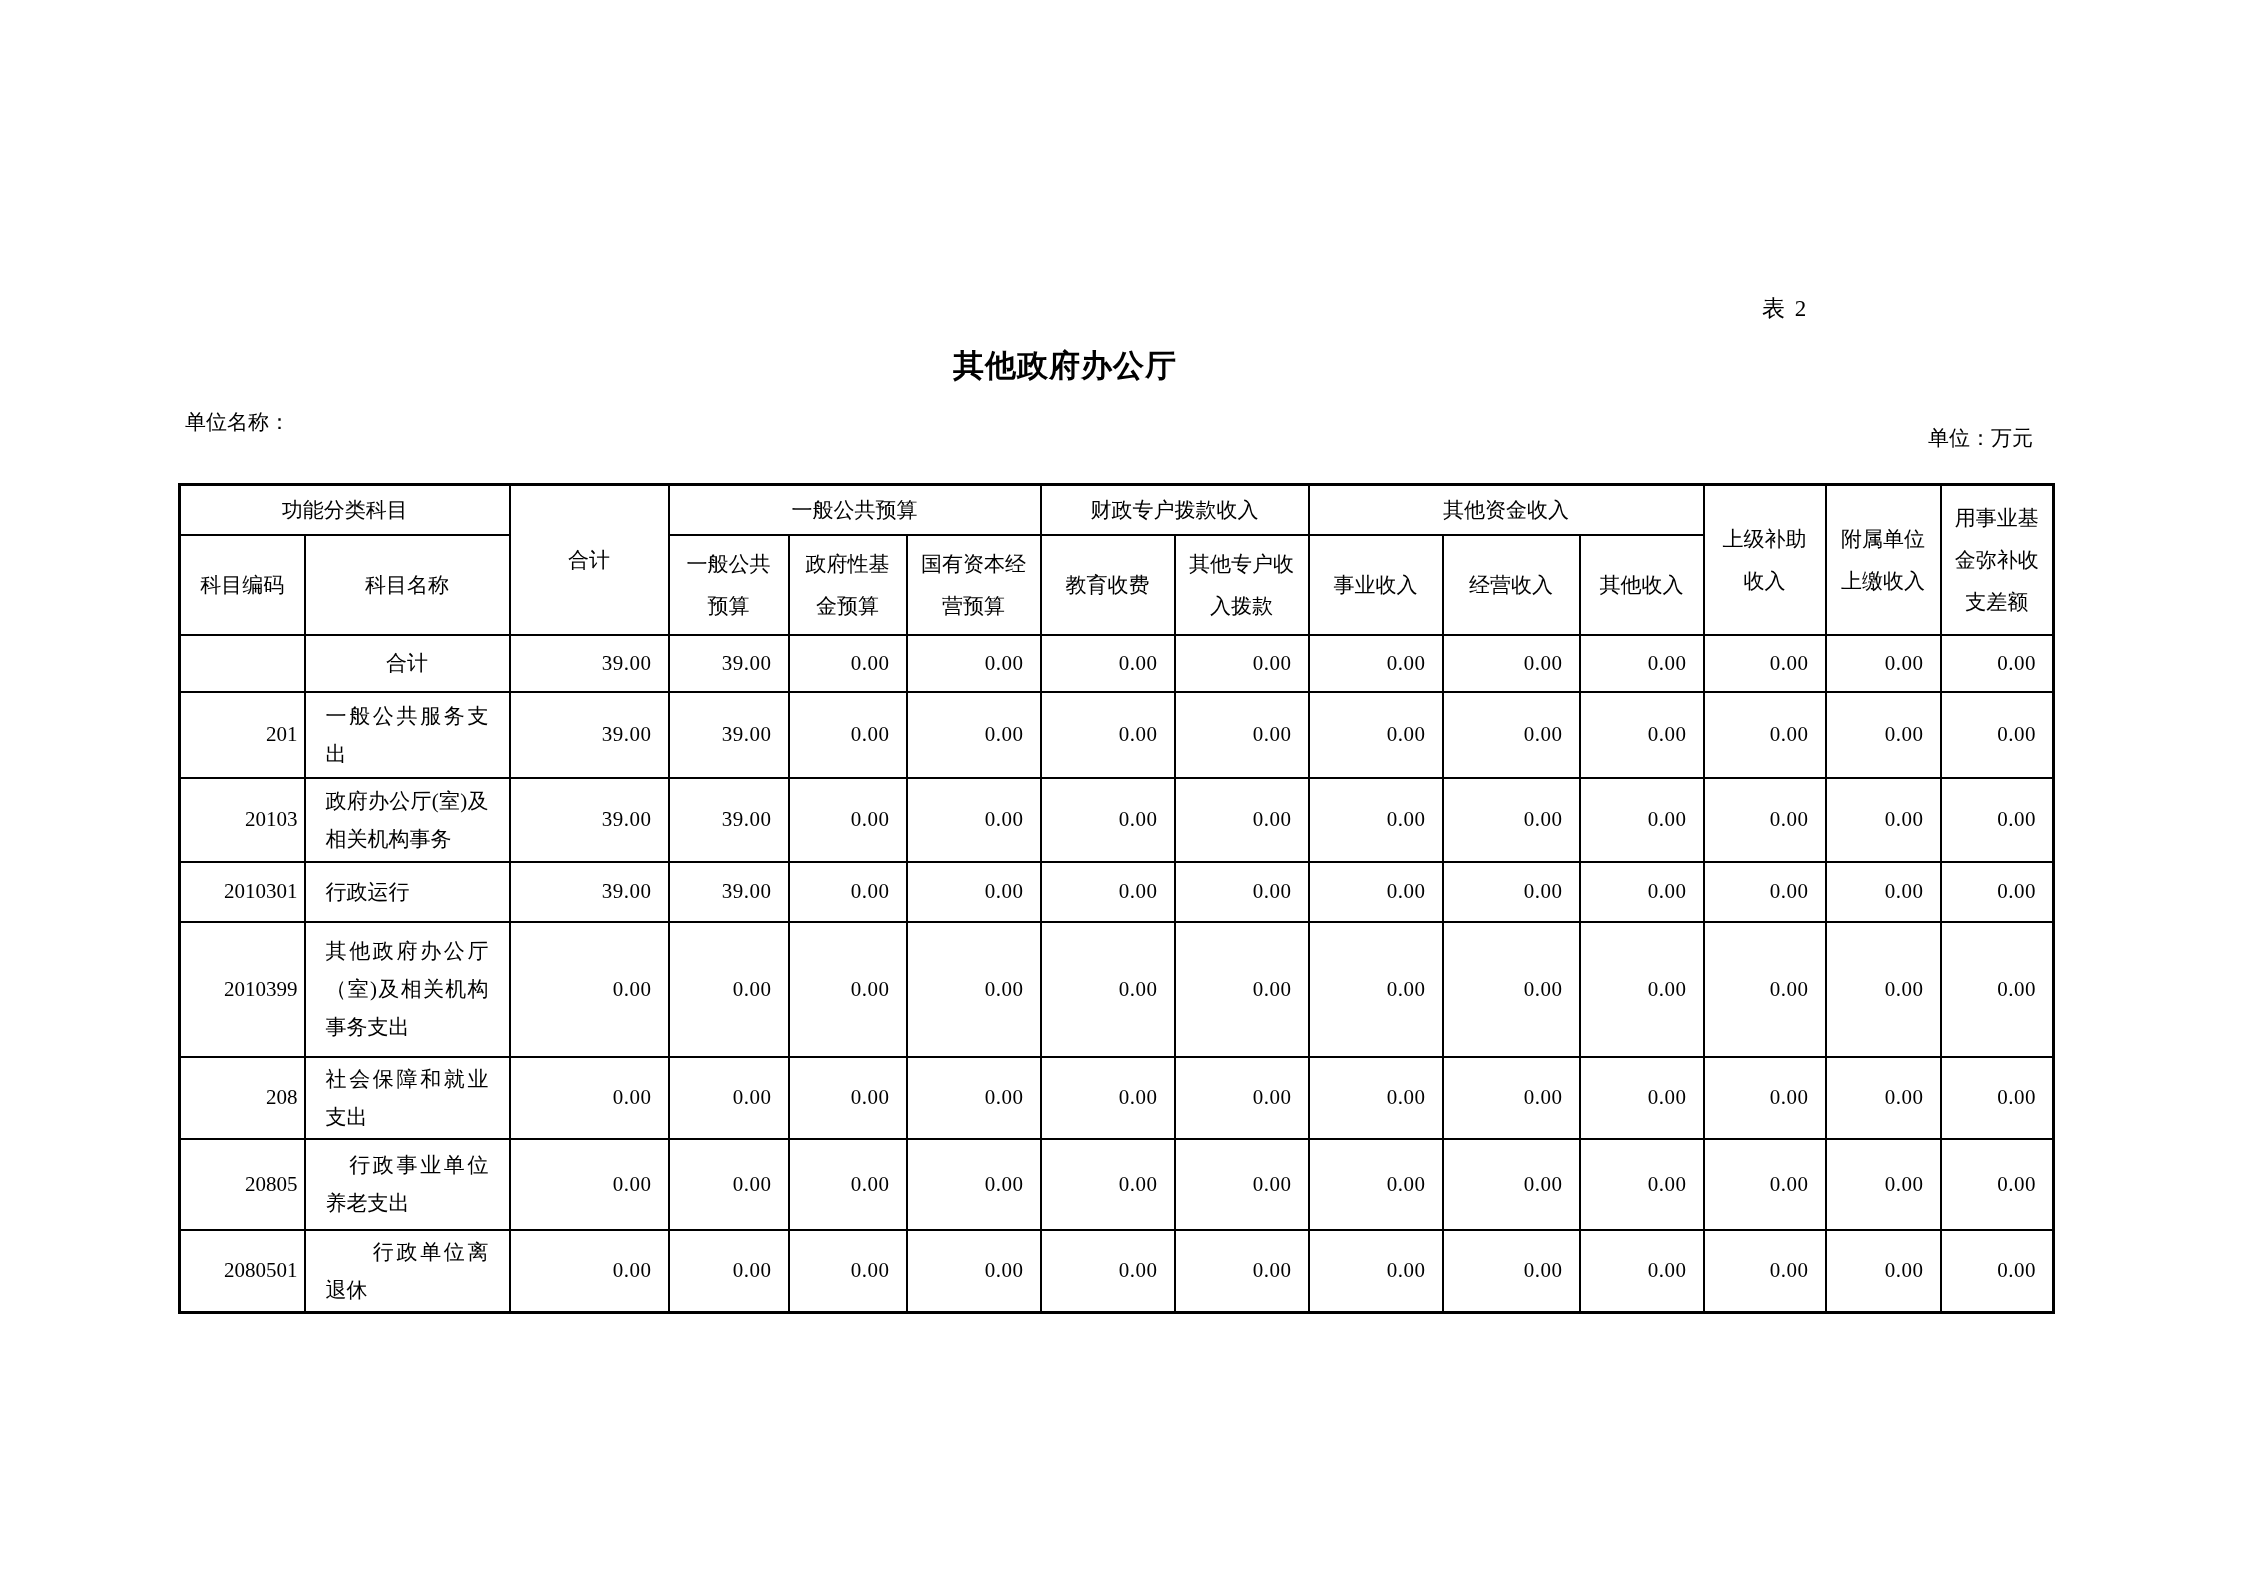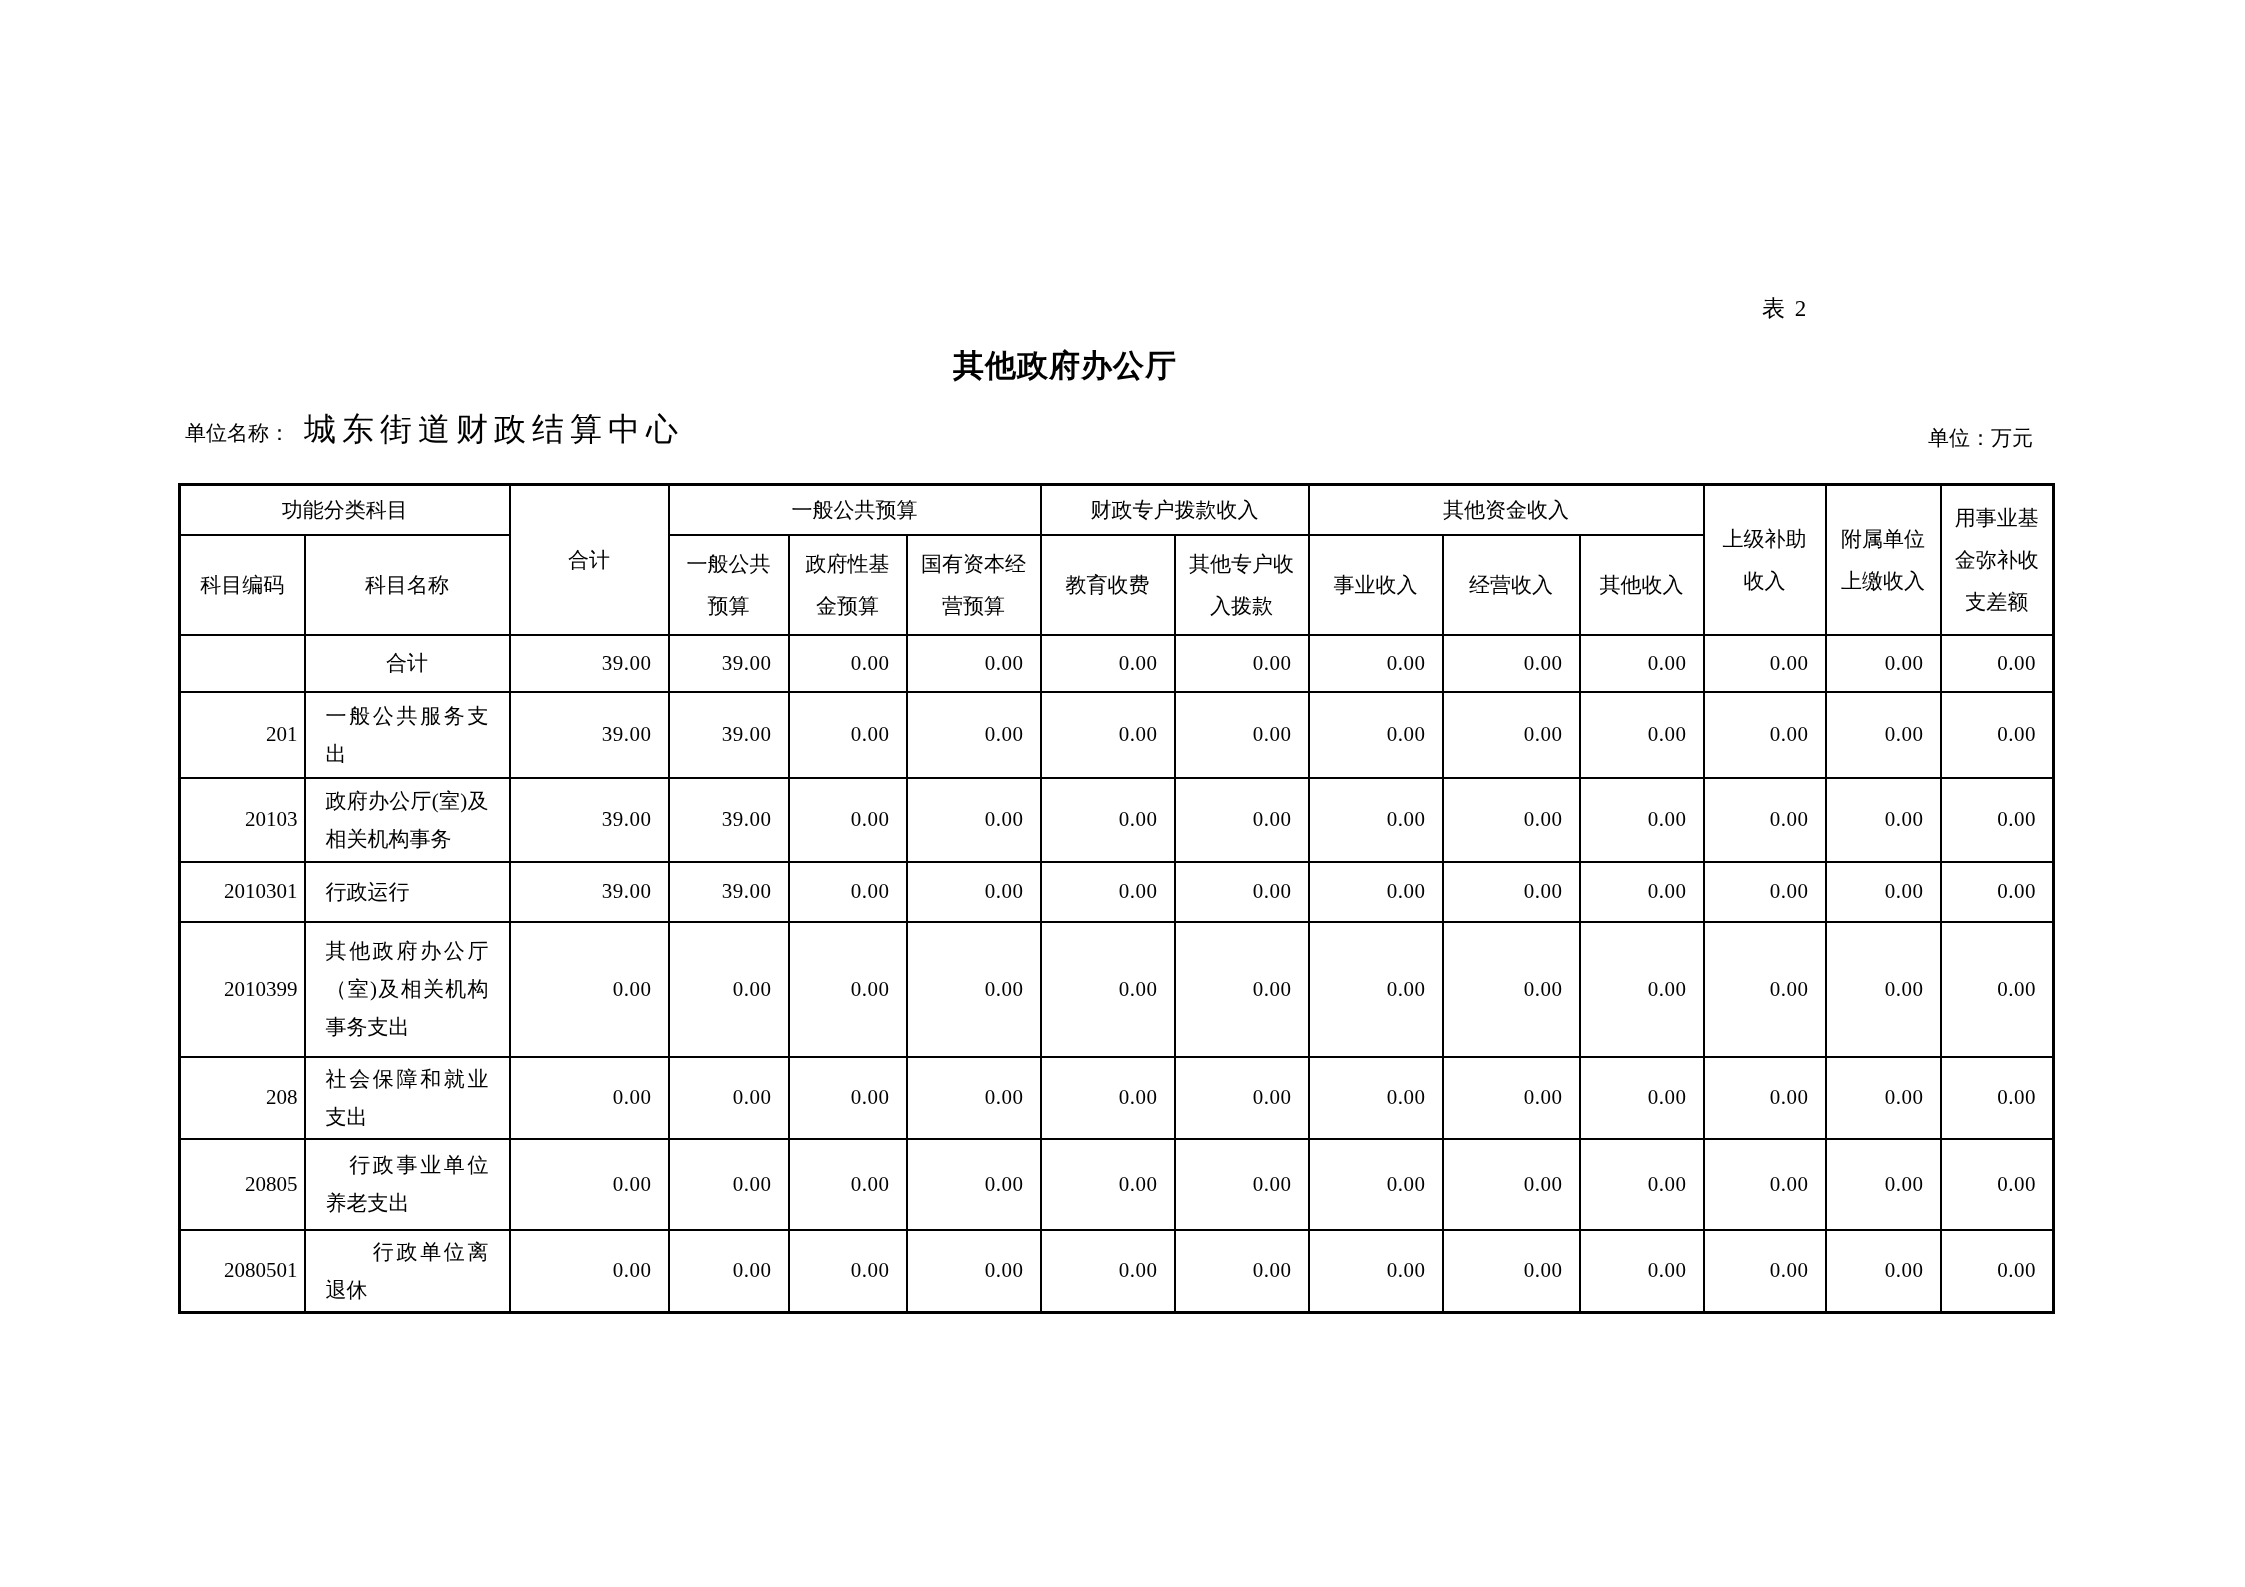--- a/index.html
+++ b/index.html
@@ -63,21 +63,20 @@
   }
 </style>
 </head>
 <body>
 
 <div class="sheet-label">表 2</div>
 <div class="doc-title">其他政府办公厅</div>
 
 <div class="unit-row">
   <span class="unit-name-label">单位名称：</span>
-  <span class="unit-name-value">城东街道财政结算中心</span>
 </div>
 <div class="unit-scale">单位：万元</div>
 
 <table class="report">
   <colgroup>
     <col style="width:125px">
       <col style="width:205px">
       <col style="width:159px">
     <col style="width:120px">
       <col style="width:118px">

